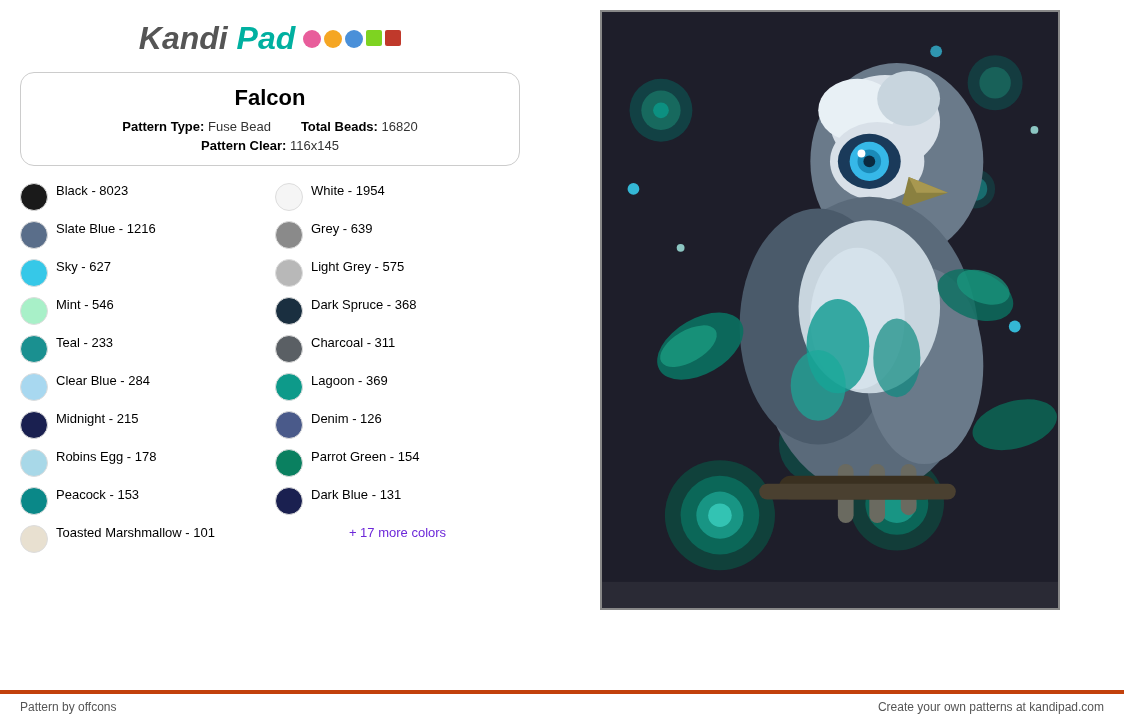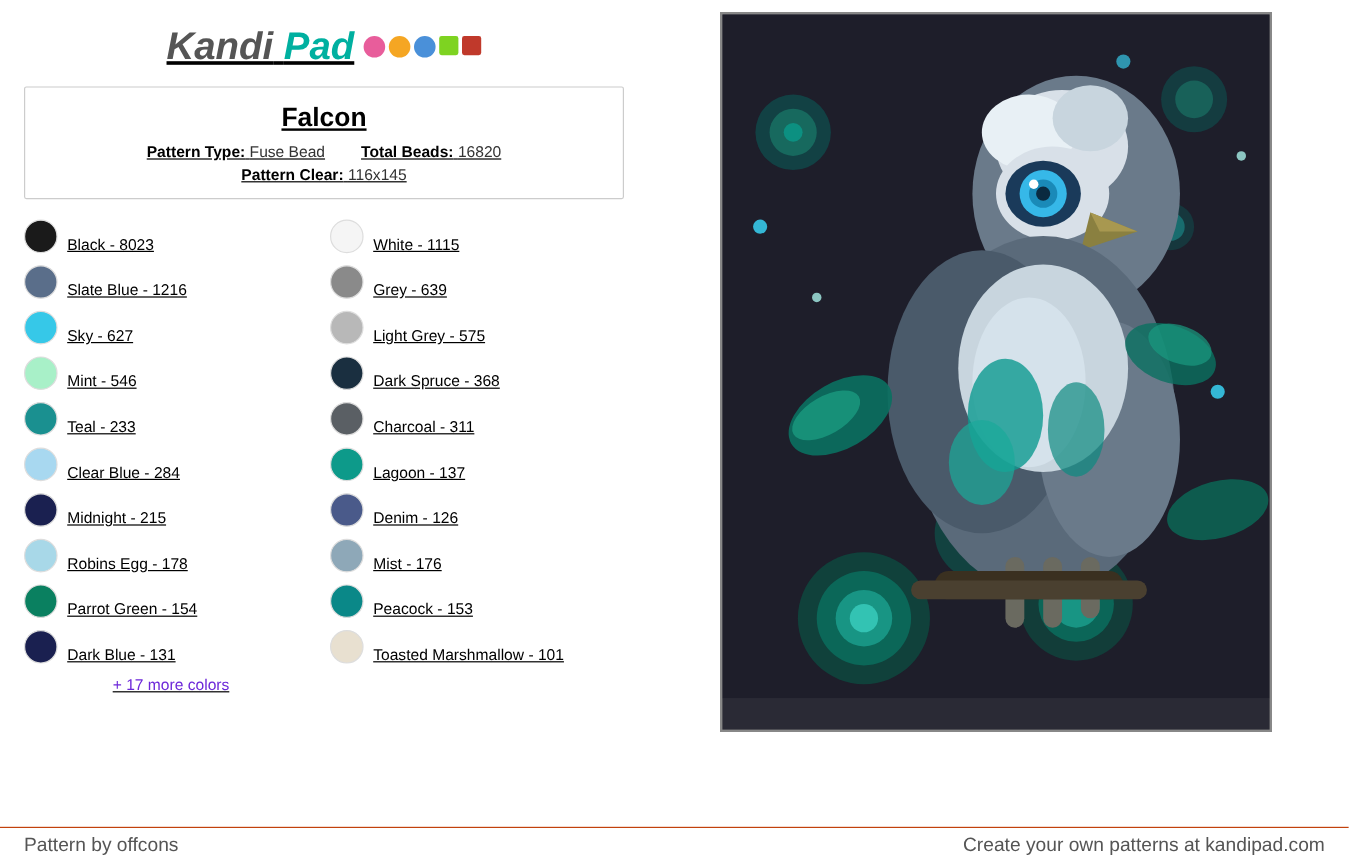--- a/index.html
+++ b/index.html
@@ -9,21 +9,20 @@
       width: 1124px;
       min-height: 720px;
       display: flex;
       flex-direction: column;
     }
     .main-content {
       display: flex;
       flex: 1;
       padding: 10px 20px;
       gap: 36px;
-      text-decoration: underline;
     }
     .left-panel {
       width: 500px;
       flex-shrink: 0;
       display: flex;
       flex-direction: column;
       gap: 10px;
     }
     .logo-area {
       display: flex;
@@ -43,21 +42,21 @@
       margin-left: 8px;
     }
     .logo-icon-circle {
       width: 18px; height: 18px; border-radius: 50%;
     }
     .logo-icon-square {
       width: 16px; height: 16px; border-radius: 2px;
     }
     .pattern-info-box {
       border: 1px solid #ccc;
-      border-radius: 2px;
+      border-radius: 14px;
       padding: 12px 16px;
       text-align: center;
     }
     .pattern-title {
       font-size: 22px;
       font-weight: bold;
       margin-bottom: 8px;
     }
     .pattern-meta {
       display: flex;
@@ -68,21 +67,21 @@
     .pattern-meta span { color: #333; }
     .pattern-meta strong { color: #000; }
     .colors-grid {
       display: grid;
       grid-template-columns: 1fr 1fr;
       gap: 4px 10px;
       margin-top: 4px;
     }
     .color-item {
       display: flex;
-      align-items: flex-end;
+      align-items: flex-start;
       gap: 8px;
       font-size: 13px;
       padding: 3px 0;
     }
     .color-swatch {
       width: 28px;
       height: 28px;
       border-radius: 50%;
       border: 1px solid #ddd;
       flex-shrink: 0;
@@ -98,23 +97,23 @@
       height: 600px;
       background: #2a2a35;
       border: 2px solid #888;
       position: relative;
       overflow: hidden;
     }
     .footer {
       display: flex;
       justify-content: space-between;
       padding: 6px 20px;
-      font-size: 16px;
+      font-size: 12px;
       color: #555;
-      border-top: 1px solid #c2410c;
+      border-top: 4px solid #c2410c;
     }
   </style>
 </head>
 <body>
 
 <div class="main-content">
   <div class="left-panel">
 
     <div class="logo-area">
       <div class="logo-text">
@@ -151,21 +150,21 @@
       </div>
     </div>
 
     <div class="colors-grid" id="colors-container">
     <div class="color-item">
           <div class="color-swatch" style="background: rgb(26, 26, 26);"></div>
           <span>Black - 8023</span>
         </div>
         <div class="color-item">
           <div class="color-swatch" style="background: rgb(245, 245, 245);"></div>
-          <span>White - 1115</span>
+          <span>White - 1954</span>
         </div>
         <div class="color-item">
           <div class="color-swatch" style="background: rgb(90, 110, 138);"></div>
           <span>Slate Blue - 1216</span>
         </div>
         <div class="color-item">
           <div class="color-swatch" style="background: rgb(138, 138, 138);"></div>
           <span>Grey - 639</span>
         </div>
         <div class="color-item">
@@ -191,37 +190,33 @@
         <div class="color-item">
           <div class="color-swatch" style="background: rgb(90, 95, 100);"></div>
           <span>Charcoal - 311</span>
         </div>
         <div class="color-item">
           <div class="color-swatch" style="background: rgb(168, 216, 240);"></div>
           <span>Clear Blue - 284</span>
         </div>
         <div class="color-item">
           <div class="color-swatch" style="background: rgb(13, 154, 138);"></div>
-          <span>Lagoon - 137</span>
+          <span>Lagoon - 369</span>
         </div>
         <div class="color-item">
           <div class="color-swatch" style="background: rgb(26, 32, 80);"></div>
           <span>Midnight - 215</span>
         </div>
         <div class="color-item">
           <div class="color-swatch" style="background: rgb(74, 90, 138);"></div>
           <span>Denim - 126</span>
         </div>
         <div class="color-item">
           <div class="color-swatch" style="background: rgb(168, 216, 232);"></div>
           <span>Robins Egg - 178</span>
-        </div>
-        <div class="color-item">
-          <div class="color-swatch" style="background: rgb(142, 168, 184);"></div>
-          <span>Mist - 176</span>
         </div>
         <div class="color-item">
           <div class="color-swatch" style="background: rgb(10, 128, 96);"></div>
           <span>Parrot Green - 154</span>
         </div>
         <div class="color-item">
           <div class="color-swatch" style="background: rgb(10, 136, 136);"></div>
           <span>Peacock - 153</span>
         </div>
         <div class="color-item">

